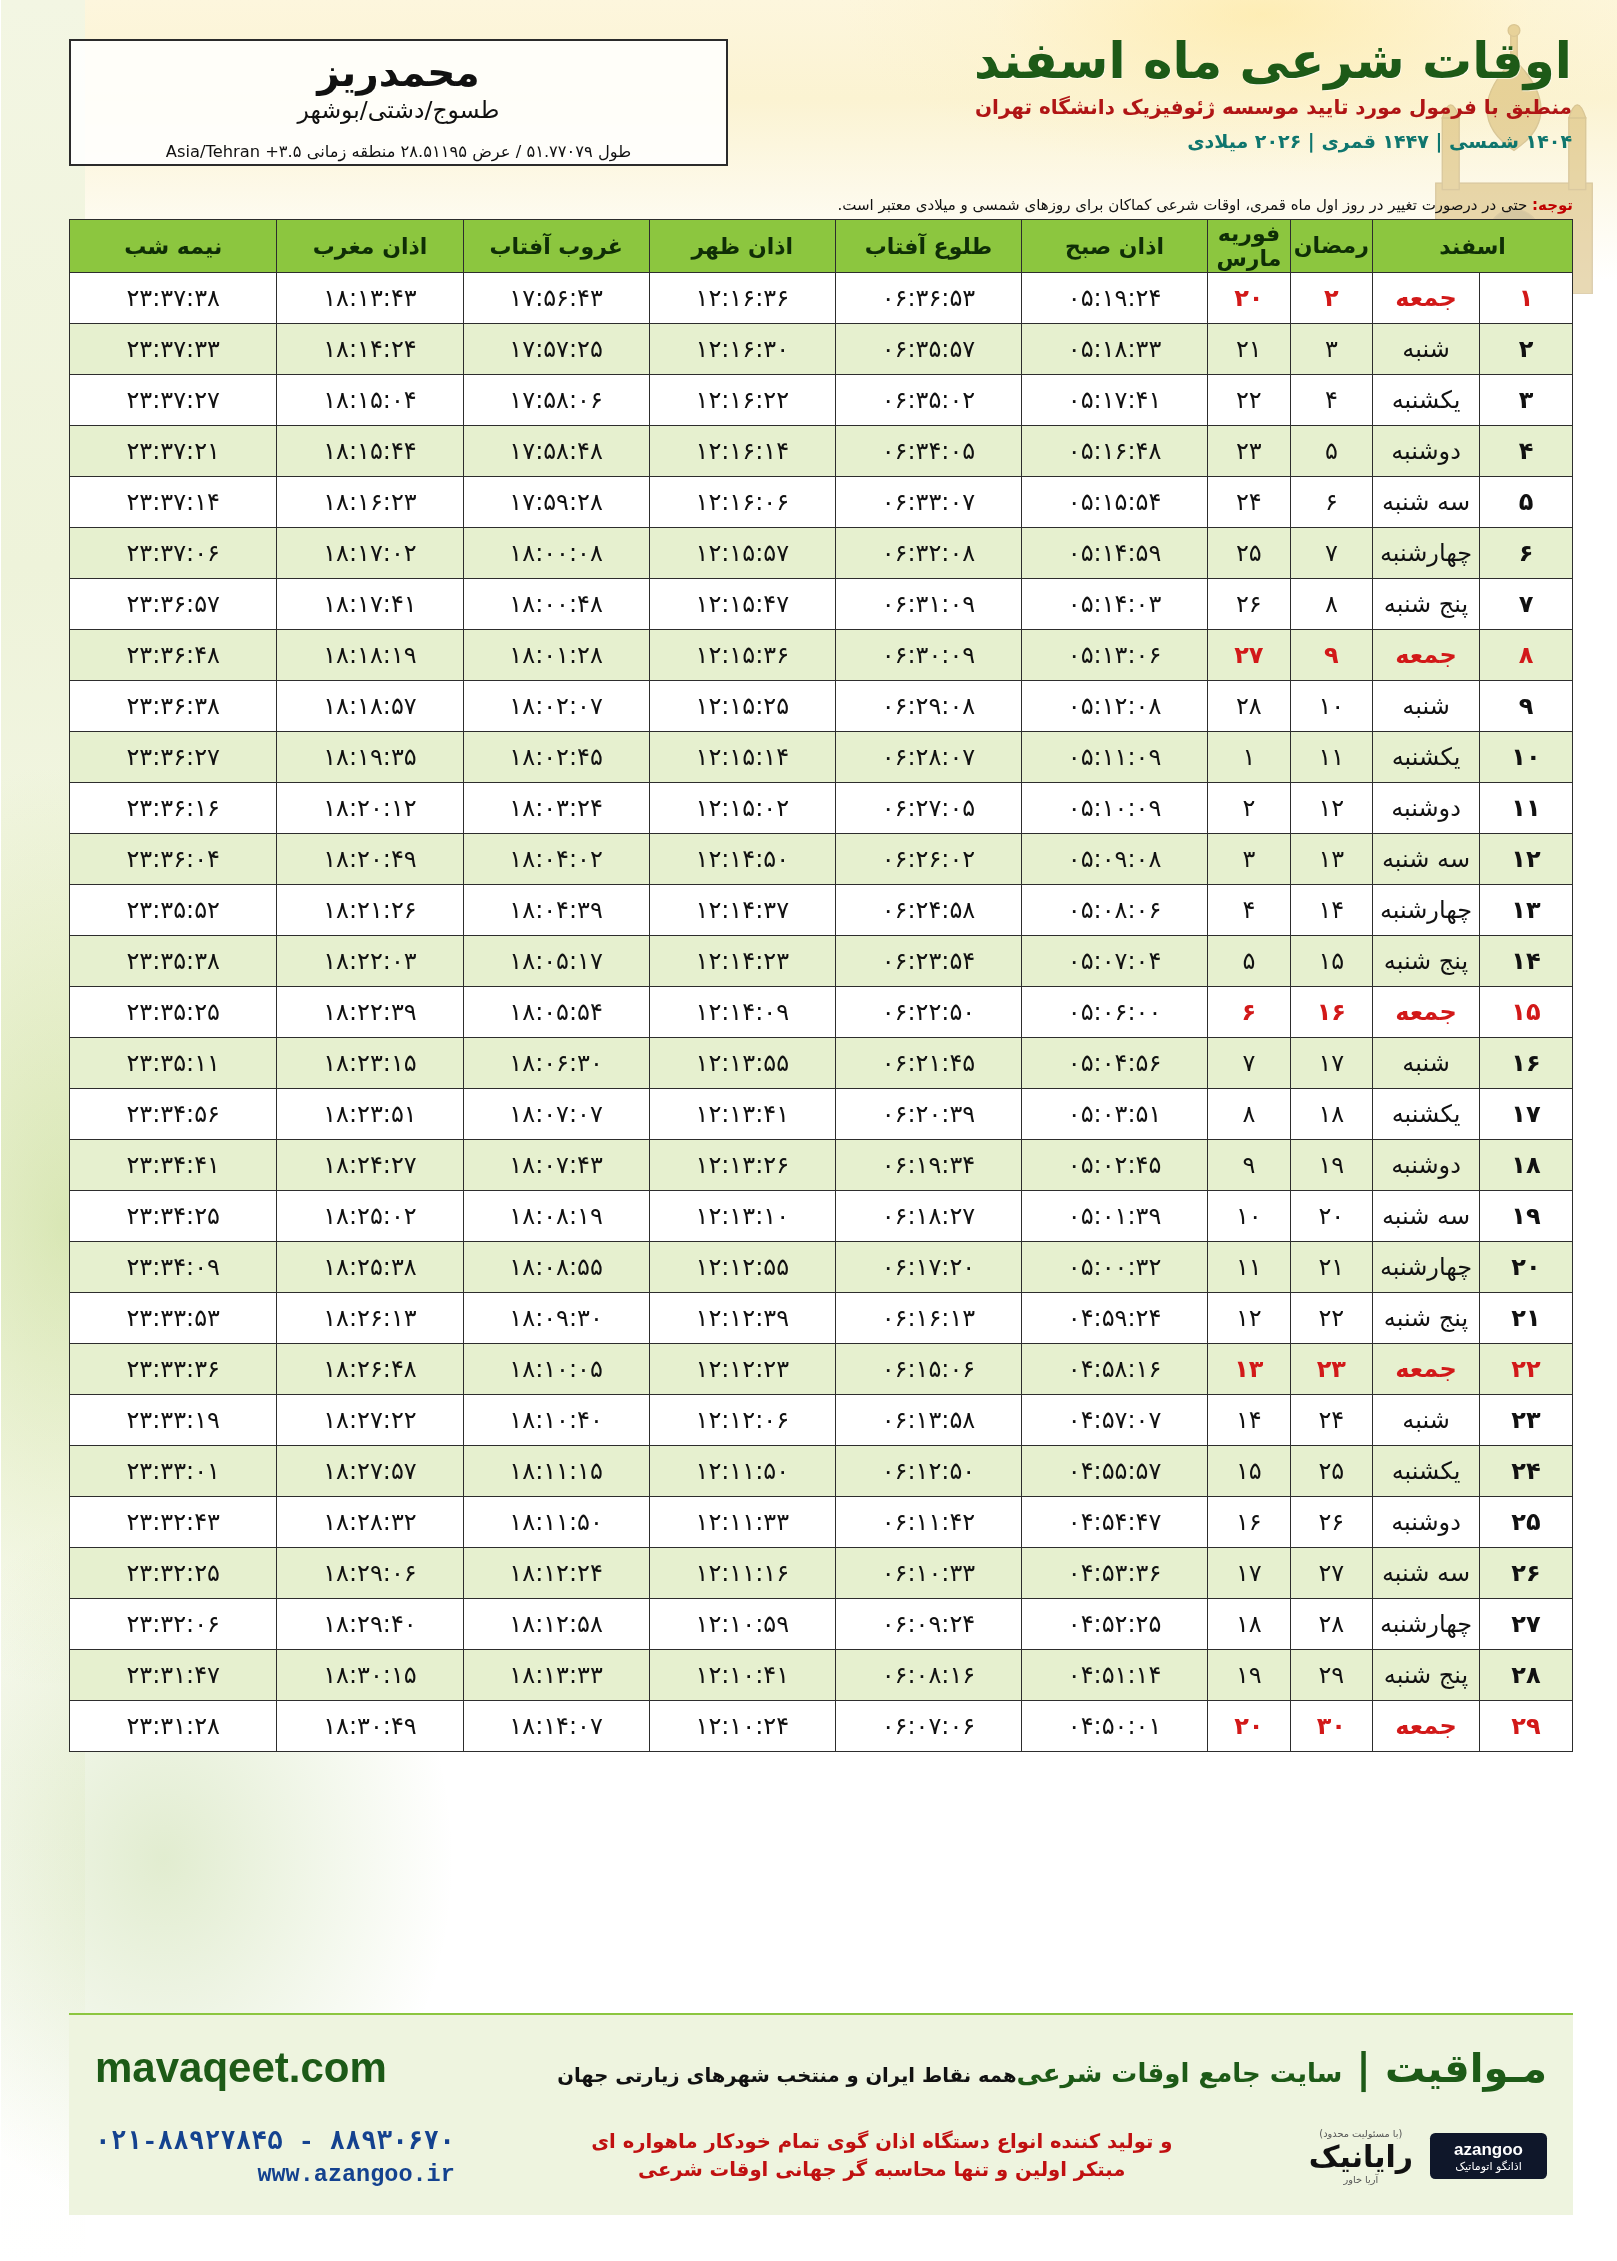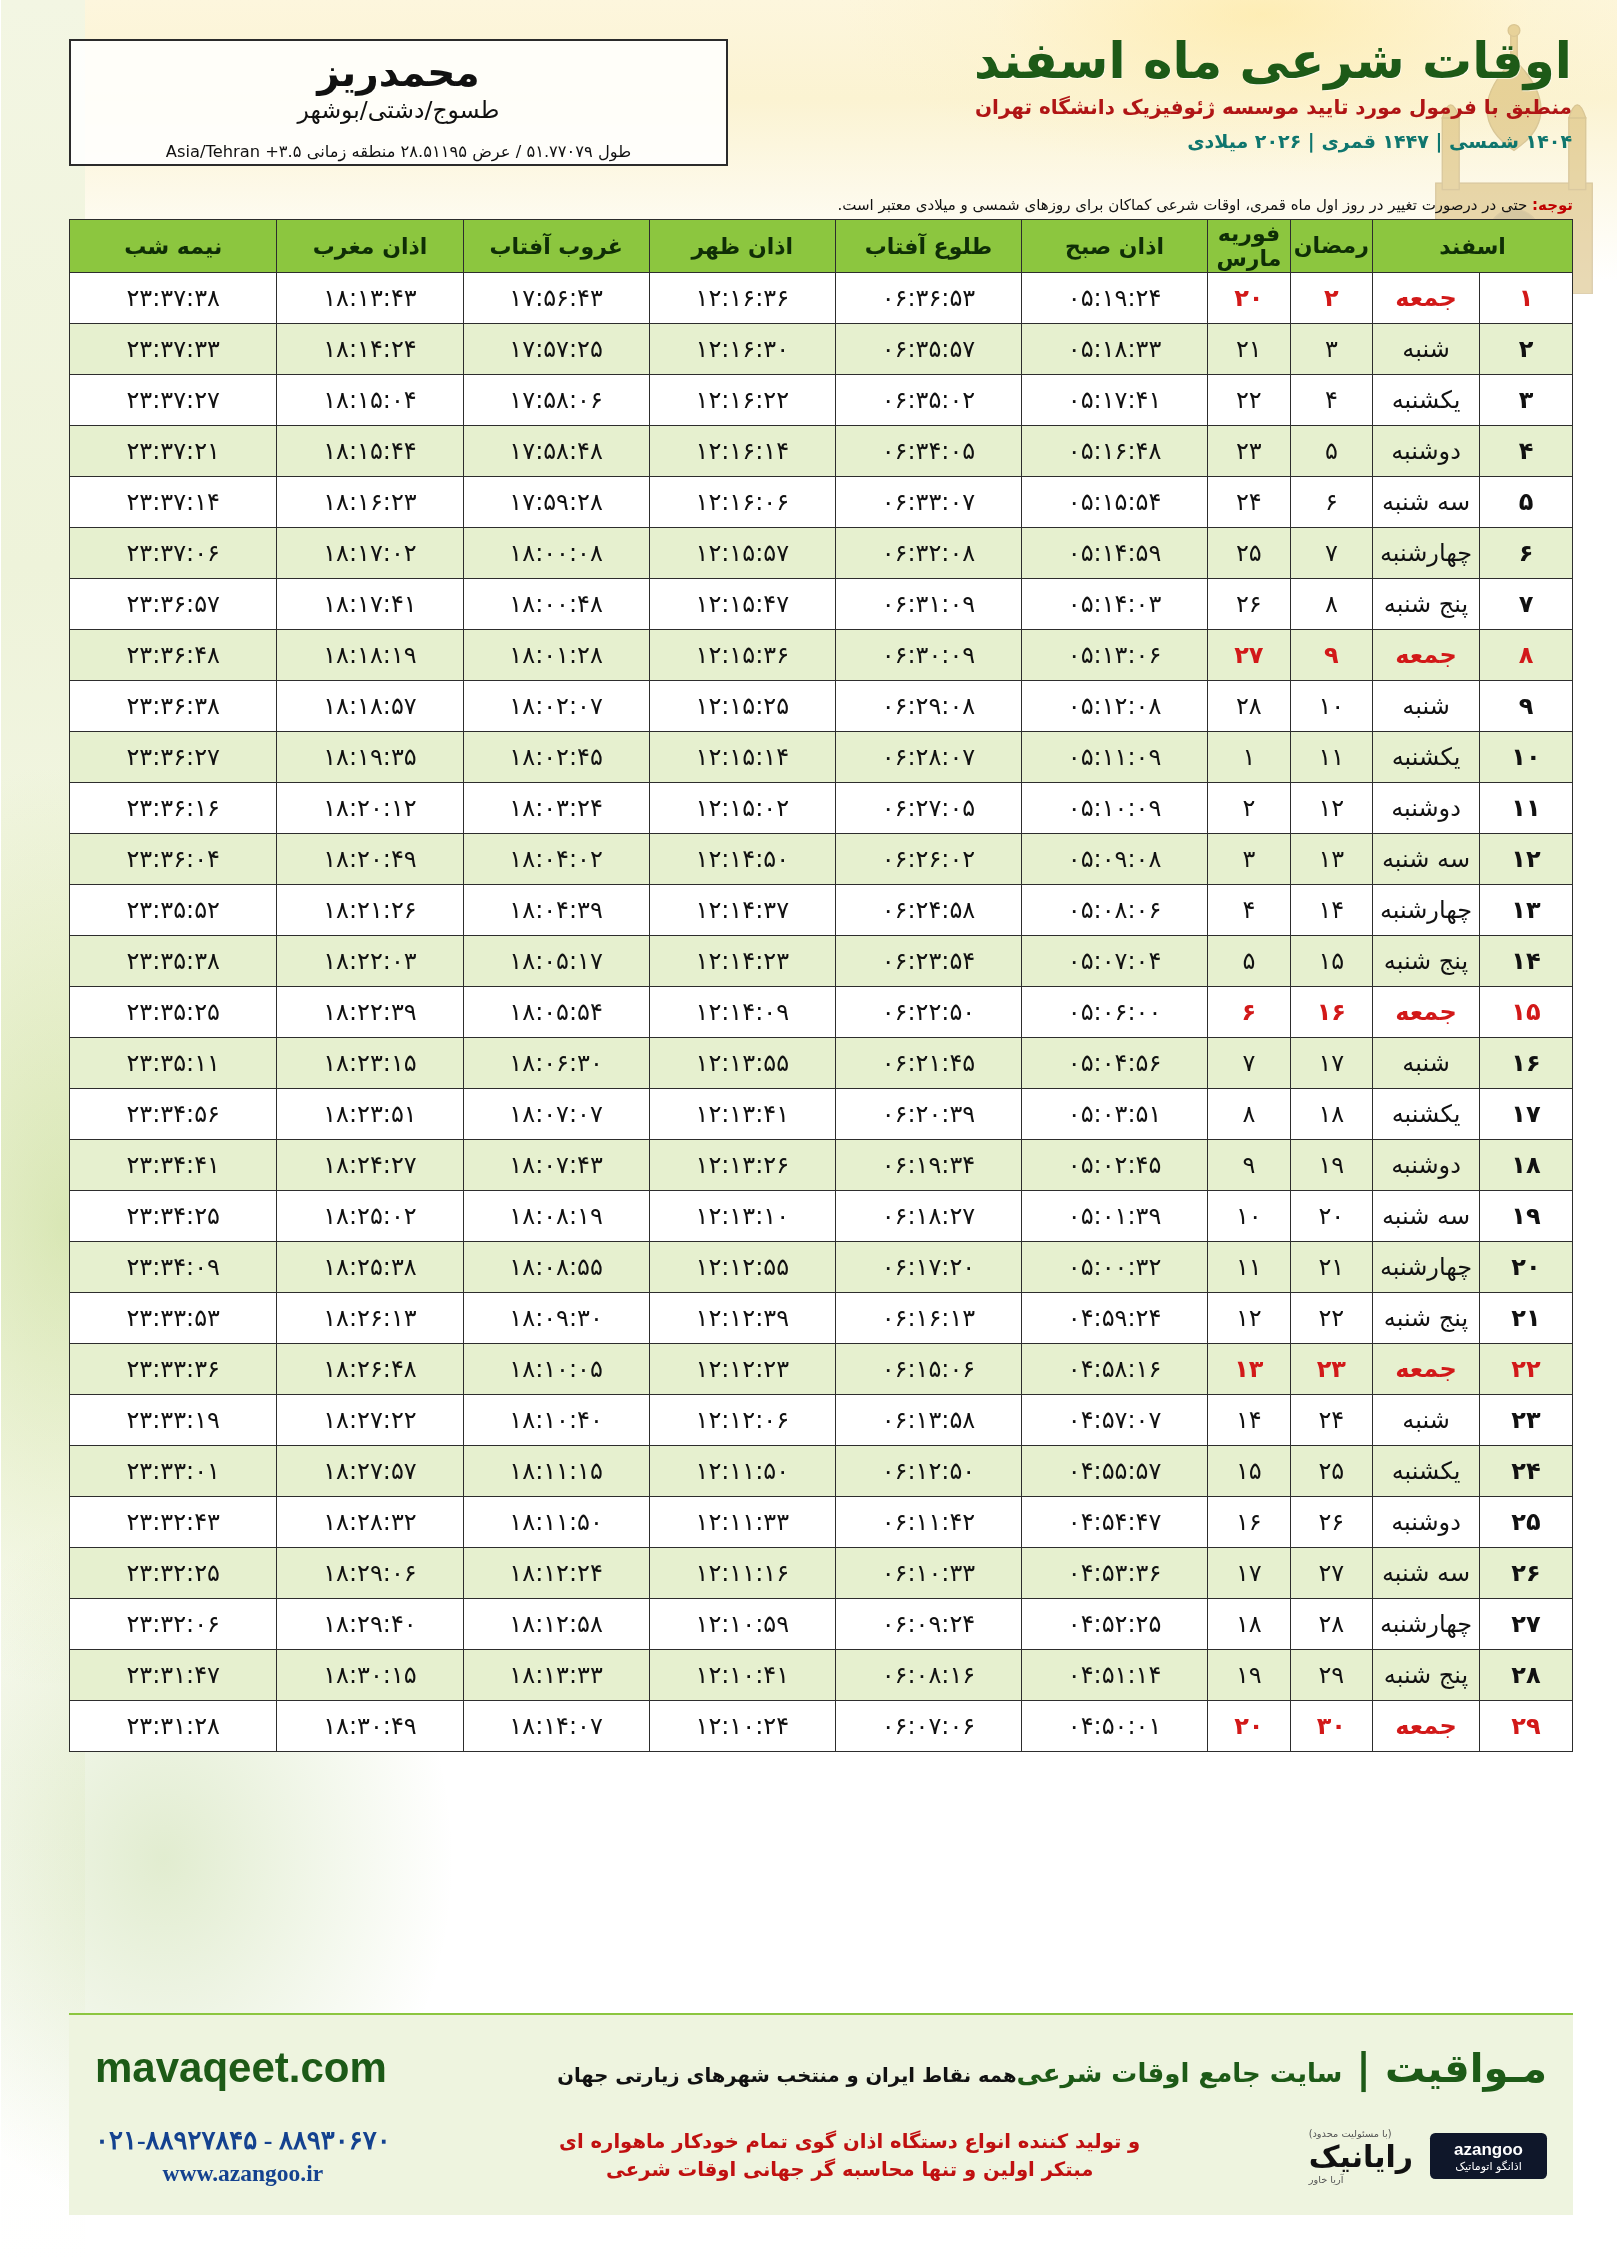--- a/index.html
+++ b/index.html
@@ -154,32 +154,32 @@
   }
   .brand-en {
     font-size: 42px; color: #1d5a17; font-weight: bold; direction: ltr;
     font-family: "Liberation Sans", sans-serif;
   }
   .footer-row2 {
     display: flex; align-items: center; justify-content: space-between;
     padding: 2.6px 26px 0 26px; height: 98px;
   }
   .phone-block {
-    direction: ltr; text-align: center; color: #14428f; font-weight: bold;
-    font-family: Liberation Serif, serif;
+    direction: ltr; text-align: right; color: #14428f; font-weight: bold;
+    font-family: Liberation Mono, monospace;
   }
   .phone-num { font-size: 26px; letter-spacing: 0.7px; }
   .phone-web { font-size: 23.5px; margin-top: 3.9px; }
   .slogan {
     text-align: center; color: #c01010; font-size: 19.6px; font-weight: bold;
     direction: rtl; line-height: 1.45; flex: 1;
   }
   .logos { display: flex; align-items: center; gap: 17px; }
   .logo-rayaneh {
-    direction: rtl; text-align: left; color: #111;
+    direction: rtl; text-align: center; color: #111;
   }
   .logo-rayaneh .rl-top { font-size: 9.8px; color: #555; }
   .logo-rayaneh .rl-main { font-size: 30px; font-weight: bold; color: #111; }
   .logo-azangoo {
     background: #0f172a; color: #fff; padding: 6.5px 10.4px; border-radius: 5.2px;
     text-align: center; min-width: 117px;
   }
   .logo-azangoo .az-en { font-size: 17px; font-weight: bold; font-family: "Liberation Sans", sans-serif; }
   .logo-azangoo .az-fa { font-size: 11px; direction: rtl; }
 </style>

